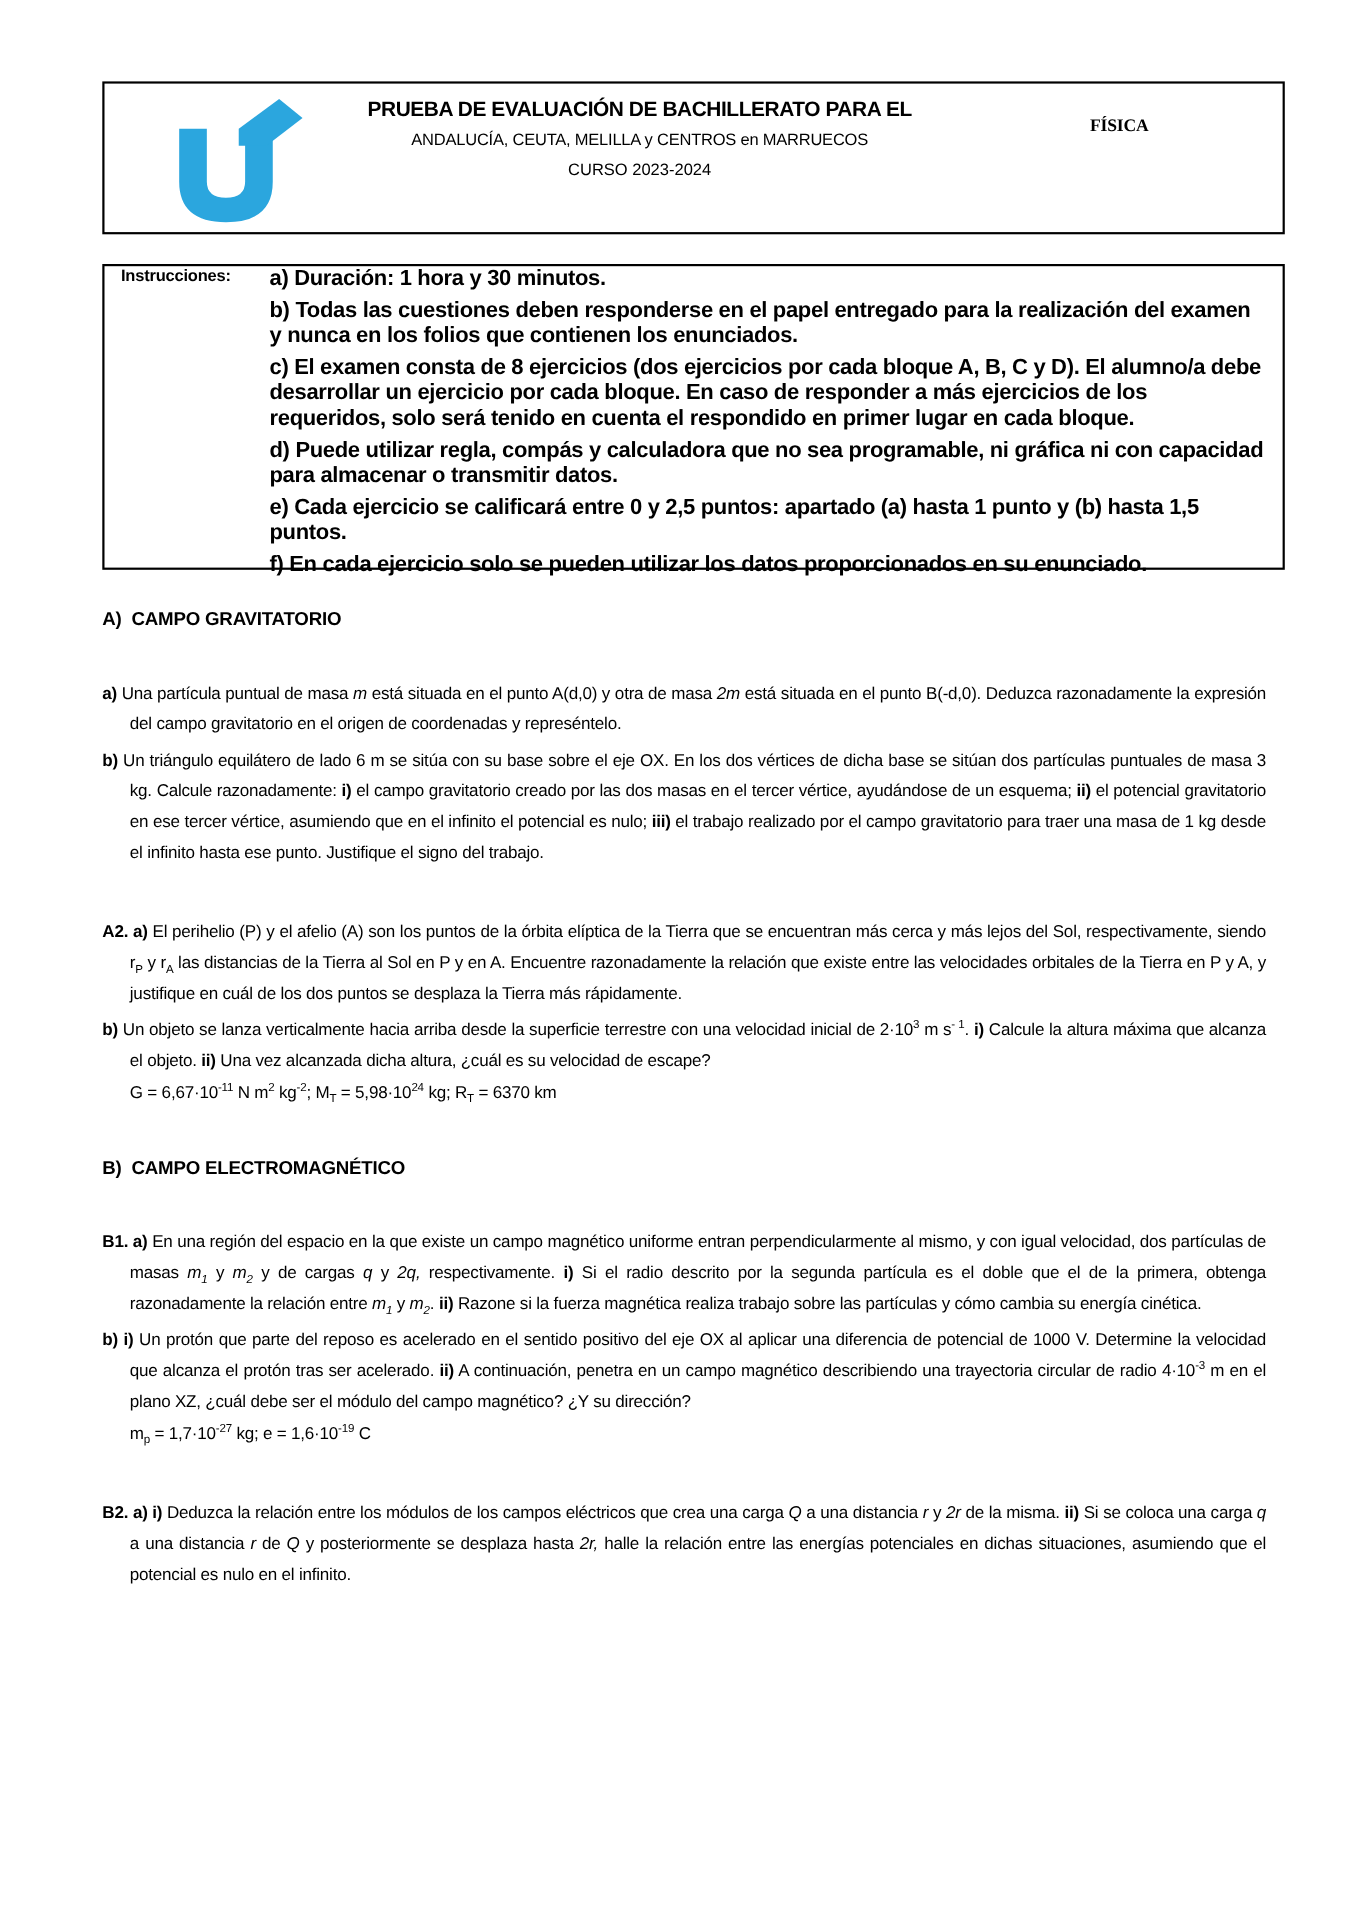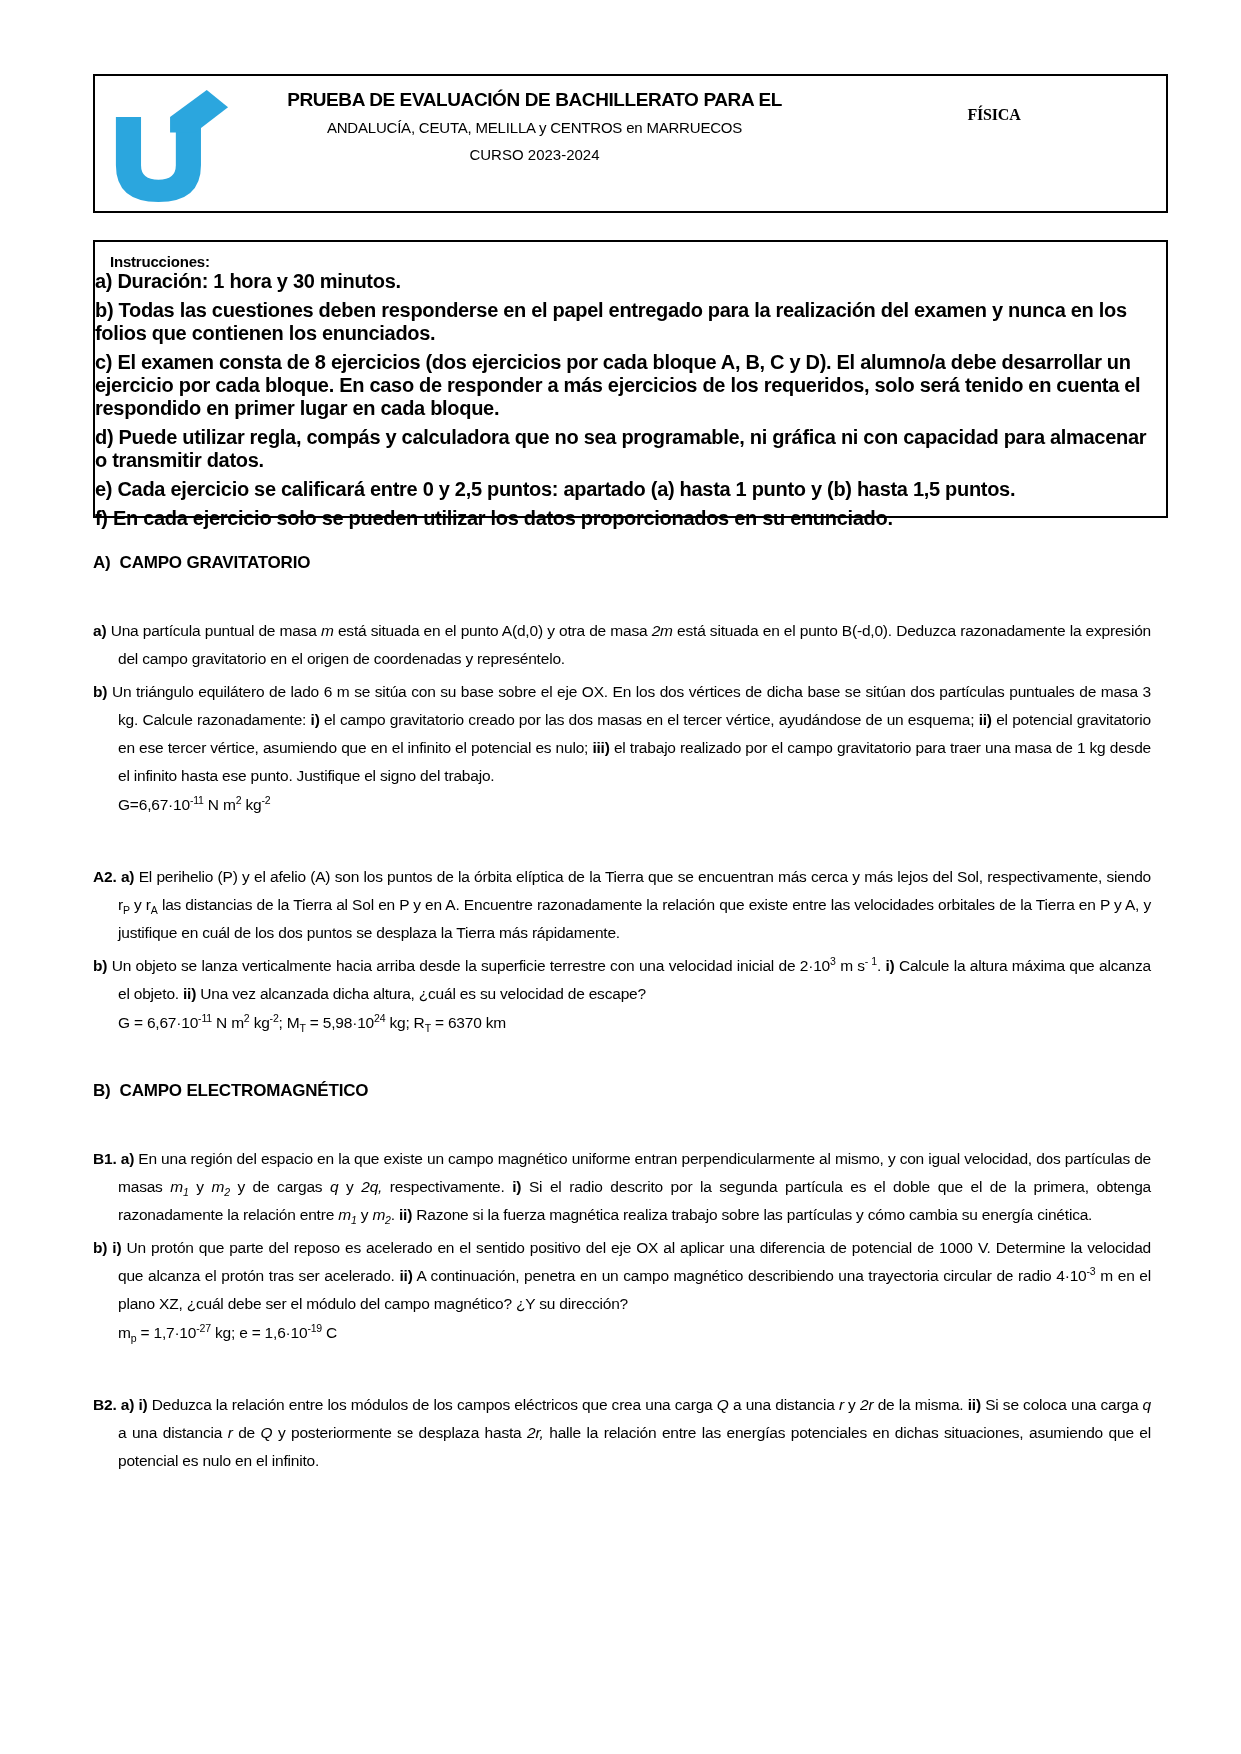--- a/index.html
+++ b/index.html
@@ -5,34 +5,34 @@
   html,body { margin:0; padding:0; background:#ffffff; }
   .page {
     position:relative; width:1241px; height:1754px; background:#ffffff;
     font-family:"Liberation Sans", sans-serif; color:#000;
     overflow:hidden;
   }
 
   
   .header-box {
     position:absolute; left:93px; top:74px; width:1075px; height:139px;
-    border:2.5px solid #000; box-sizing:border-box; display:flex;
+    border:2.5px solid #000; box-sizing:border-box; display:flex;padding-left:47px;
   }
   .logo-wrap { width:152px; display:flex; align-items:center; justify-content:center; }
   .logo { width:118px; height:116px; margin-top:4px; }
   .header-titles { width:575px; text-align:center; padding-top:11px; }
   .title-line { font-weight:bold; font-size:19px; line-height:26px; letter-spacing:-0.4px; }
   .header-sub { font-weight:normal; font-size:15px; line-height:20px; margin-top:5px; letter-spacing:-0.2px; }
   .header-course { font-size:15px; line-height:20px; margin-top:7px; }
   .header-subject { flex:1; text-align:center; padding-top:30px; font-weight:bold; font-size:16px; letter-spacing:-0.2px;font-family:Liberation Serif, serif; }
 
   
   .instructions-box {
     position:absolute; left:93px; top:240px; width:1075px; height:278px;
-    border:2.5px solid #000; box-sizing:border-box; display:flex; padding-top:11px;flex-direction:column;
+    border:2.5px solid #000; box-sizing:border-box; display:flex; 
   }
   .instr-label { width:150px; padding-left:15px; font-weight:bold; font-size:15px; box-sizing:border-box; letter-spacing:-0.2px; }
   .instr-items { flex:1; padding-right:16px; }
   .instr-item { font-weight:bold; font-size:20px; line-height:23px; margin-bottom:6px; letter-spacing:-0.3px; text-align:left; }
 
   
   .exam-body { position:absolute; left:93px; top:553px; width:1058px; }
   .section-heading { font-size:17px; font-weight:bold; line-height:20px; letter-spacing:-0.2px; margin:0 0 44px 0; }
   .group { margin-bottom:44px; }
   .group:last-child { margin-bottom:0; }
@@ -77,21 +77,20 @@
     </div>
   </div>
 
   <div class="exam-body">
 
     <div class="section-heading">A)&nbsp; CAMPO GRAVITATORIO</div>
 
     <div class="group">
       <p class="para hang"><span class="seg-b">a) </span><span>Una partícula puntual de masa </span><span class="seg-i">m</span><span> está situada en el punto A(d,0) y otra de masa </span><span class="seg-i">2m</span><span> está situada en el punto B(-d,0). Deduzca razonadamente la expresión del campo gravitatorio en el origen de coordenadas y represéntelo.</span></p>
       <p class="para hang"><span class="seg-b">b) </span><span>Un triángulo equilátero de lado 6 m se sitúa con su base sobre el eje OX. En los dos vértices de dicha base se sitúan dos partículas puntuales de masa 3 kg. Calcule razonadamente: </span><span class="seg-b">i)</span><span> el campo gravitatorio creado por las dos masas en el tercer vértice, ayudándose de un esquema; </span><span class="seg-b">ii)</span><span> el potencial gravitatorio en ese tercer vértice, asumiendo que en el infinito el potencial es nulo; </span><span class="seg-b">iii)</span><span> el trabajo realizado por el campo gravitatorio para traer una masa de 1 kg desde el infinito hasta ese punto. Justifique el signo del trabajo.</span></p>
-      <p class="para data-line"><span>G=6,67·10</span><span class="seg-sup">-11</span><span> N m</span><span class="seg-sup">2</span><span> kg</span><span class="seg-sup">-2</span></p>
     </div>
 
     <div class="group">
       <p class="para hang"><span class="seg-b">A2. a) </span><span>El perihelio (P) y el afelio (A) son los puntos de la órbita elíptica de la Tierra que se encuentran más cerca y más lejos del Sol, respectivamente, siendo r</span><span class="seg-sub">P</span><span> y r</span><span class="seg-sub">A</span><span> las distancias de la Tierra al Sol en P y en A. Encuentre razonadamente la relación que existe entre las velocidades orbitales de la Tierra en P y A, y justifique en cuál de los dos puntos se desplaza la Tierra más rápidamente.</span></p>
       <p class="para hang"><span class="seg-b">b) </span><span>Un objeto se lanza verticalmente hacia arriba desde la superficie terrestre con una velocidad inicial de 2·10</span><span class="seg-sup">3</span><span> m s</span><span class="seg-sup">- 1</span><span>. </span><span class="seg-b">i)</span><span> Calcule la altura máxima que alcanza el objeto. </span><span class="seg-b">ii)</span><span> Una vez alcanzada dicha altura, ¿cuál es su velocidad de escape?</span></p>
       <p class="para data-line"><span>G = 6,67·10</span><span class="seg-sup">-11</span><span> N m</span><span class="seg-sup">2</span><span> kg</span><span class="seg-sup">-2</span><span>; M</span><span class="seg-sub">T</span><span> = 5,98·10</span><span class="seg-sup">24</span><span> kg; R</span><span class="seg-sub">T</span><span> = 6370 km</span></p>
     </div>
 
     <div class="section-heading">B)&nbsp; CAMPO ELECTROMAGNÉTICO</div>
 

